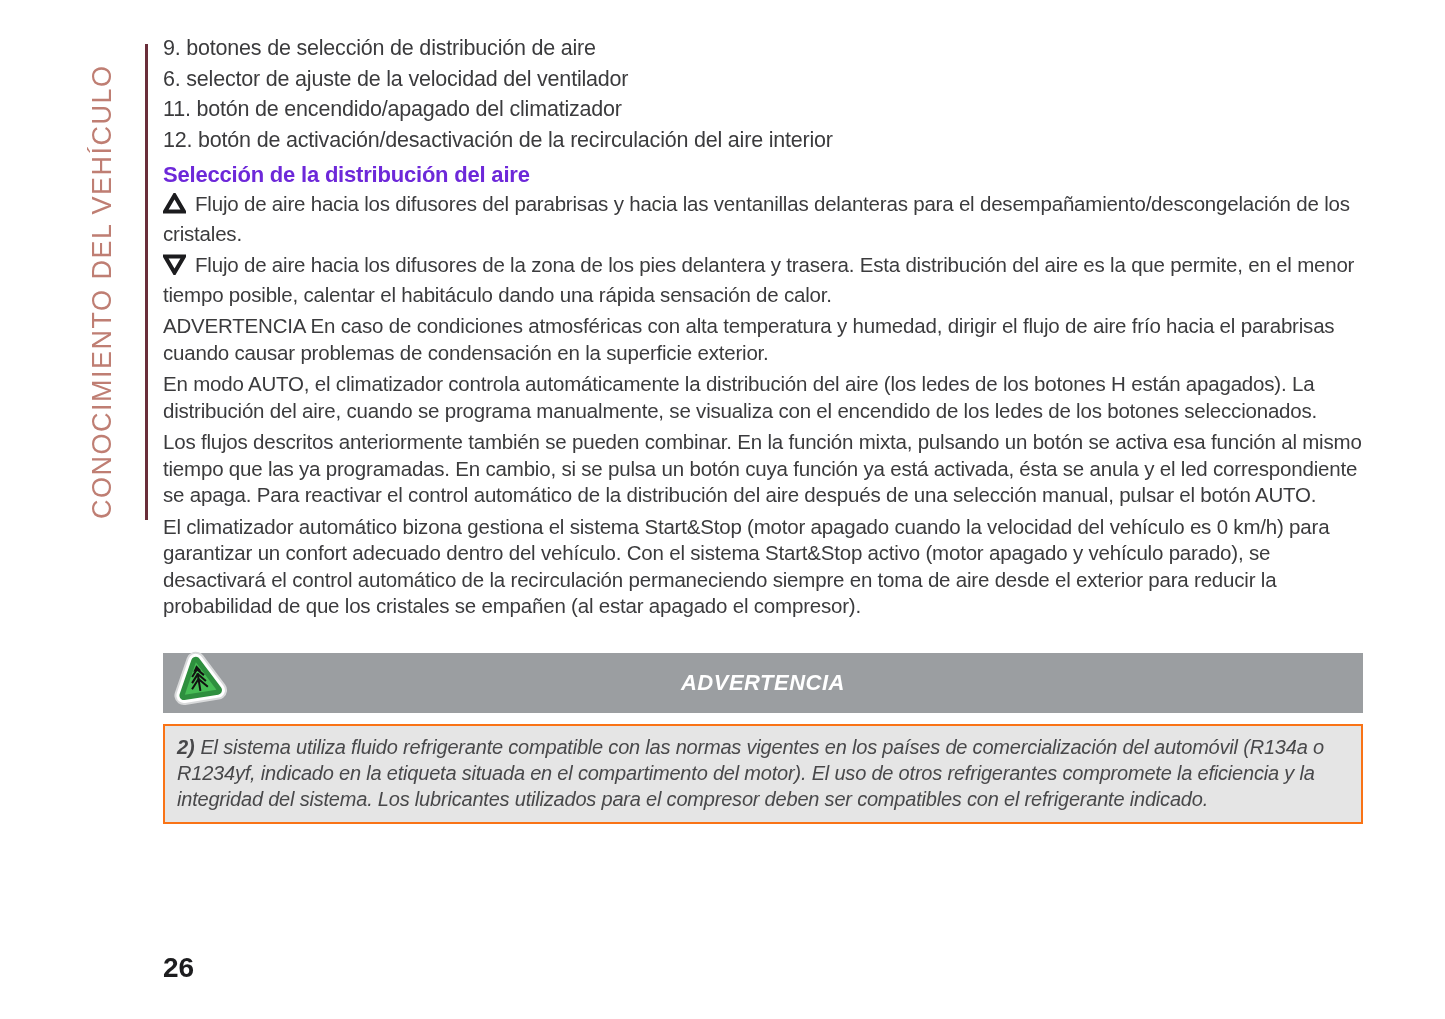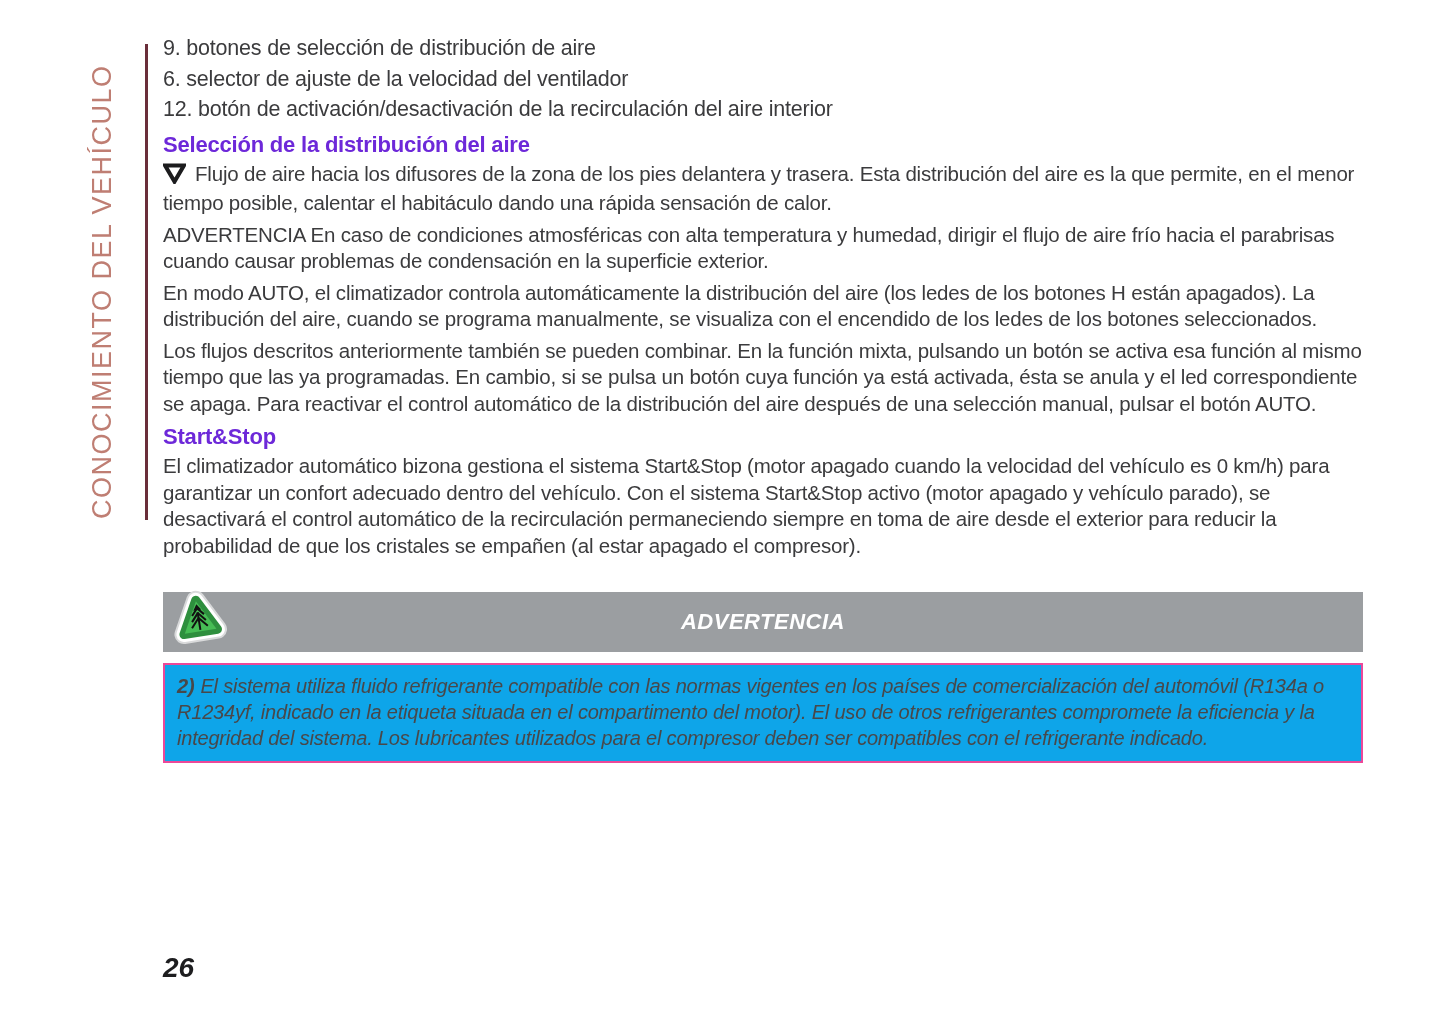--- a/index.html
+++ b/index.html
@@ -65,69 +65,71 @@
     font-size:22px;
     letter-spacing:0.5px;
   }
   .eco-icon{
     position:absolute;
     left:5px;top:-4px;
   }
   
   .note-box{
     margin-top:11px;
-    border:2px solid #ec4899;
-    background:#0ea5e9;
+    border:2px solid #f97316;
+    background:#e5e5e5;
     padding:8px 24px 10px 12px;
     font-style:italic;
     font-size:20px;
     line-height:26px;
     color:#48484a;
   }
   .note-box .prefix{font-weight:bold;margin-right:6px;}
   
   .page-number{
     position:absolute;
     left:163px;top:952px;
     font-size:28px;
     font-weight:bold;
     color:#1d1d1f;
     letter-spacing:0;
-    font-style:italic;
   }
 </style>
 </head>
 <body>
 
 <div class="page">
 
   <div class="sidebar-text">CONOCIMIENTO DEL VEHÍCULO</div>
   <div class="sidebar-rule"></div>
 
   <div class="content">
 
     <div class="num-list">
       <div>9. botones de selección de distribución de aire</div>
       <div>6. selector de ajuste de la velocidad del ventilador</div>
+      <div>11. botón de encendido/apagado del climatizador</div>
       <div>12. botón de activación/desactivación de la recirculación del aire interior</div>
     </div>
 
     <h2 class="red-heading">Selección de la distribución del aire</h2>
 
+    <p class="body"><span class="tri-icon"><svg width="23" height="21" viewBox="0 0 24 22">
+            <polygon points="12,2.5 22,19.5 2,19.5" fill="none" stroke="#1c1c1e" stroke-width="4.2"></polygon>
+          </svg></span><span>Flujo de aire hacia los difusores del parabrisas y hacia las ventanillas delanteras para el desempañamiento/descongelación de los cristales.</span></p>
 
 
     <p class="body"><span class="tri-icon"><svg width="23" height="21" viewBox="0 0 24 22">
             <polygon points="2,2.5 22,2.5 12,19.5" fill="none" stroke="#1c1c1e" stroke-width="4.2"></polygon>
           </svg></span><span>Flujo de aire hacia los difusores de la zona de los pies delantera y trasera. Esta distribución del aire es la que permite, en el menor tiempo posible, calentar el habitáculo dando una rápida sensación de calor.</span></p>
 
     <p class="body">ADVERTENCIA En caso de condiciones atmosféricas con alta temperatura y humedad, dirigir el flujo de aire frío hacia el parabrisas cuando causar problemas de condensación en la superficie exterior.</p>
     <p class="body">En modo AUTO, el climatizador controla automáticamente la distribución del aire (los ledes de los botones H están apagados). La distribución del aire, cuando se programa manualmente, se visualiza con el encendido de los ledes de los botones seleccionados.</p>
     <p class="body">Los flujos descritos anteriormente también se pueden combinar. En la función mixta, pulsando un botón se activa esa función al mismo tiempo que las ya programadas. En cambio, si se pulsa un botón cuya función ya está activada, ésta se anula y el led correspondiente se apaga. Para reactivar el control automático de la distribución del aire después de una selección manual, pulsar el botón AUTO.</p>
 
-    <h2 class="red-heading">Start&amp;Stop</h2>
     <p class="body">El climatizador automático bizona gestiona el sistema Start&amp;Stop (motor apagado cuando la velocidad del vehículo es 0 km/h) para garantizar un confort adecuado dentro del vehículo. Con el sistema Start&amp;Stop activo (motor apagado y vehículo parado), se desactivará el control automático de la recirculación permaneciendo siempre en toma de aire desde el exterior para reducir la probabilidad de que los cristales se empañen (al estar apagado el compresor).</p>
 
     <div class="warn-banner">
       <span class="eco-icon">
         <svg width="62" height="62" viewBox="0 0 62 62">
           <g transform="rotate(-9 31 33)">
             <polygon points="31,12 48,44 14,44" fill="#d9dadb" stroke="#d9dadb" stroke-width="19" stroke-linejoin="round"></polygon>
             <polygon points="31,12 48,44 14,44" fill="#ffffff" stroke="#ffffff" stroke-width="15" stroke-linejoin="round"></polygon>
             <polygon points="31,12 48,44 14,44" fill="#3fae4e" stroke="#2e8f3e" stroke-width="9" stroke-linejoin="round"></polygon>
             <polygon points="31,13 47,43.5 15,43.5" fill="#47bd55" stroke="none" stroke-linejoin="round"></polygon>

